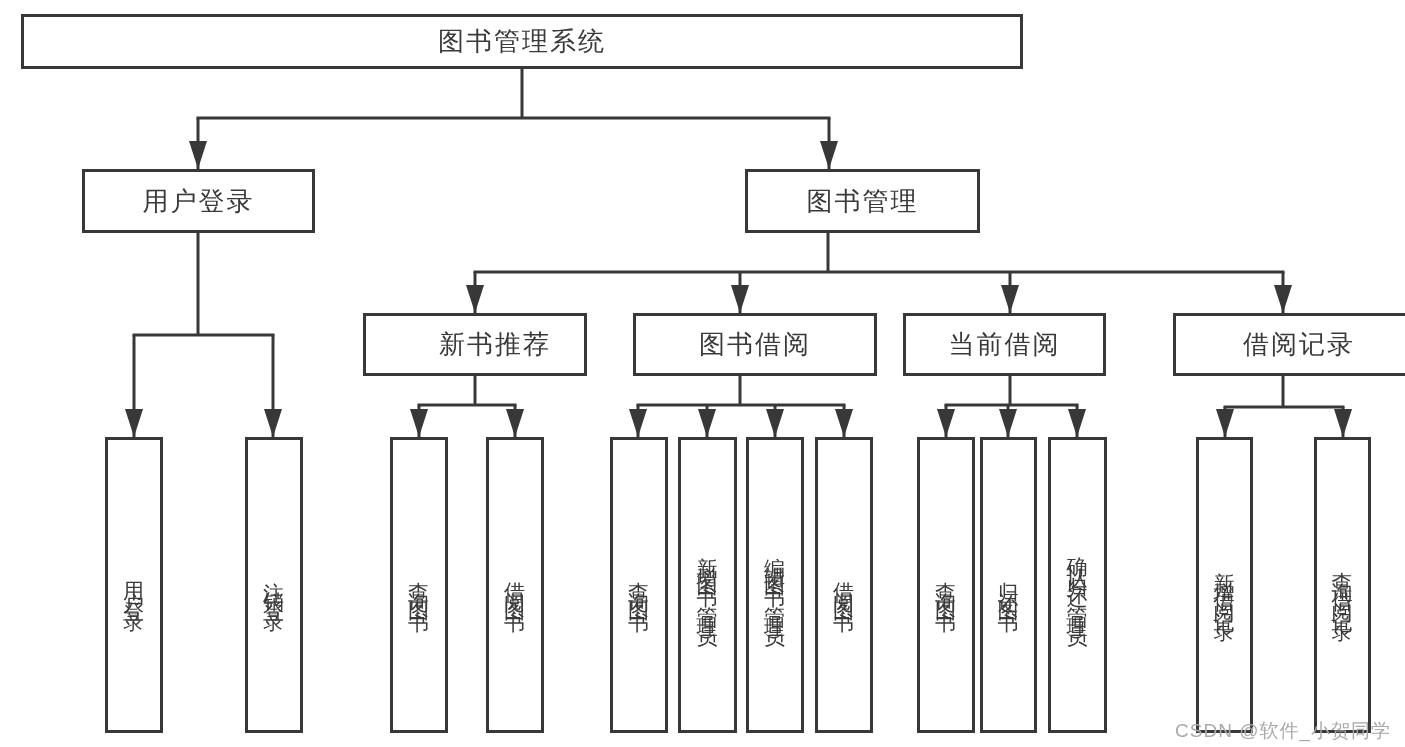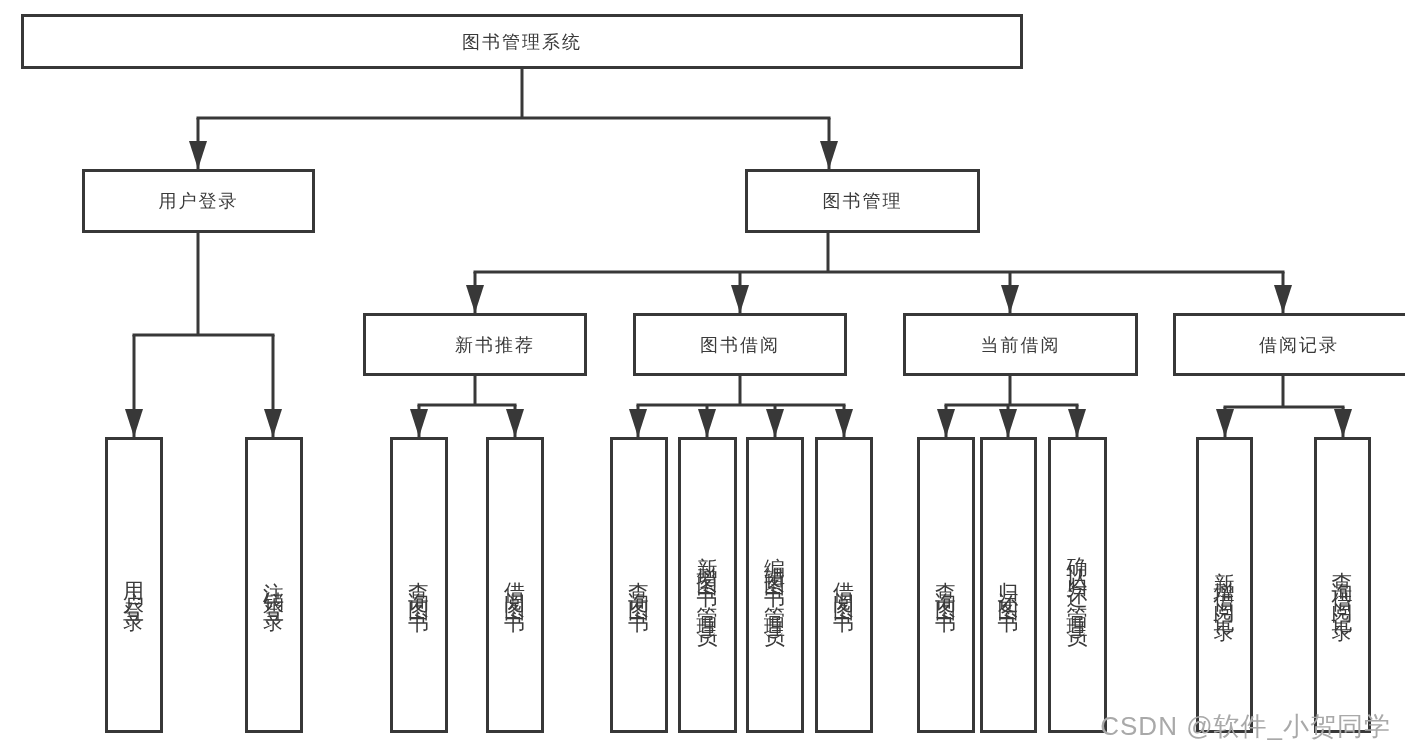--- a/index.html
+++ b/index.html
@@ -19,33 +19,33 @@
   .connectors{position:absolute;left:0;top:0;width:1405px;height:747px;}
   .cl{stroke:var(--line);stroke-width:3;fill:none;}
   .ca{stroke:var(--line);stroke-width:3;marker-end:url(#arrowhead);}
   .node{
     position:absolute;
     box-sizing:border-box;
     border:3px solid var(--line);
     background:var(--bg);
     display:flex;align-items:center;justify-content:center;
     color:var(--text);
-    font-size:18px;letter-spacing:2px;
+    font-size:26px;letter-spacing:2px;
     white-space:nowrap;
   }
   .vnode{font-size:21px;letter-spacing:0;}
   .vnode .vtext{
     writing-mode:vertical-rl;
     letter-spacing:10px;
     line-height:1;
   }
   .watermark{
     position:absolute;
     right:14px;bottom:3px;
-    font-size:26px;
+    font-size:19px;
     color:var(--watermark);
     letter-spacing:1px;
     white-space:nowrap;
   }
 </style>
 </head>
 <body>
 
 <div class="stage">
 
@@ -118,24 +118,24 @@
   <div class="node" style="left:82px;top:169px;width:233px;height:64px;">
     <span>用户登录</span>
   </div>
   <div class="node" style="left:745px;top:169px;width:235px;height:64px;">
     <span>图书管理</span>
   </div>
 
   <div class="node" style="left:363px;top:313px;width:224px;height:63px;padding-left:40px;">
     <span>新书推荐</span>
   </div>
-  <div class="node" style="left:633px;top:313px;width:214px;height:63px;">
+  <div class="node" style="left:633px;top:313px;width:244px;height:63px;">
     <span>图书借阅</span>
   </div>
-  <div class="node" style="left:903px;top:313px;width:235px;height:63px;">
+  <div class="node" style="left:903px;top:313px;width:203px;height:63px;">
     <span>当前借阅</span>
   </div>
   <div class="node" style="left:1173px;top:313px;width:252px;height:63px;">
     <span>借阅记录</span>
   </div>
 
   <div class="node vnode" style="left:105px;top:437px;width:58px;height:296px;">
     <span class="vtext">用户登录</span>
   </div>
   <div class="node vnode" style="left:245px;top:437px;width:58px;height:296px;">

